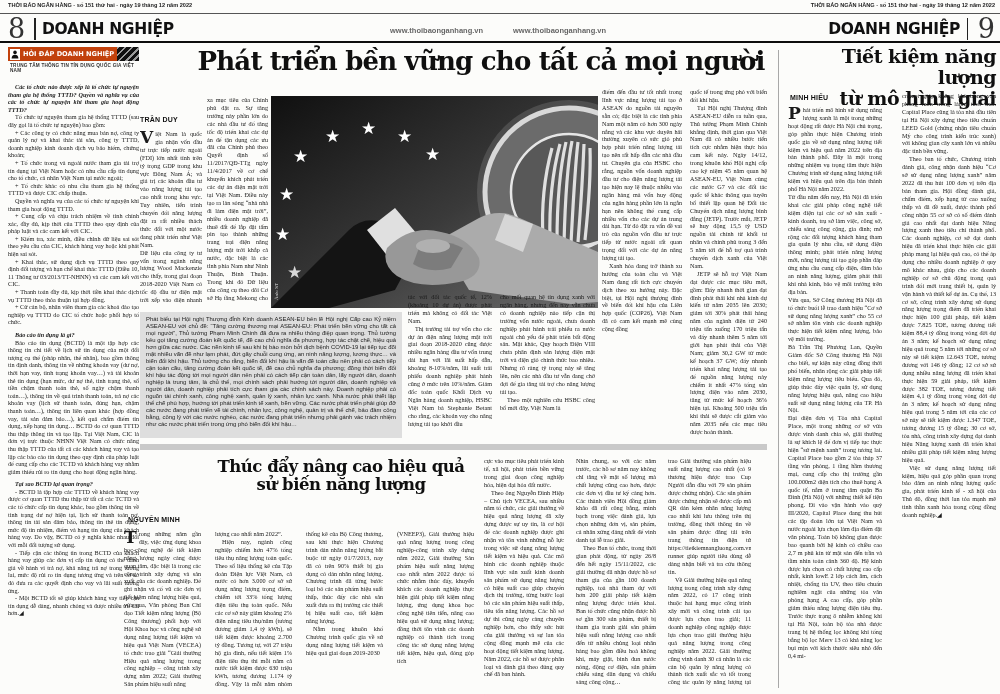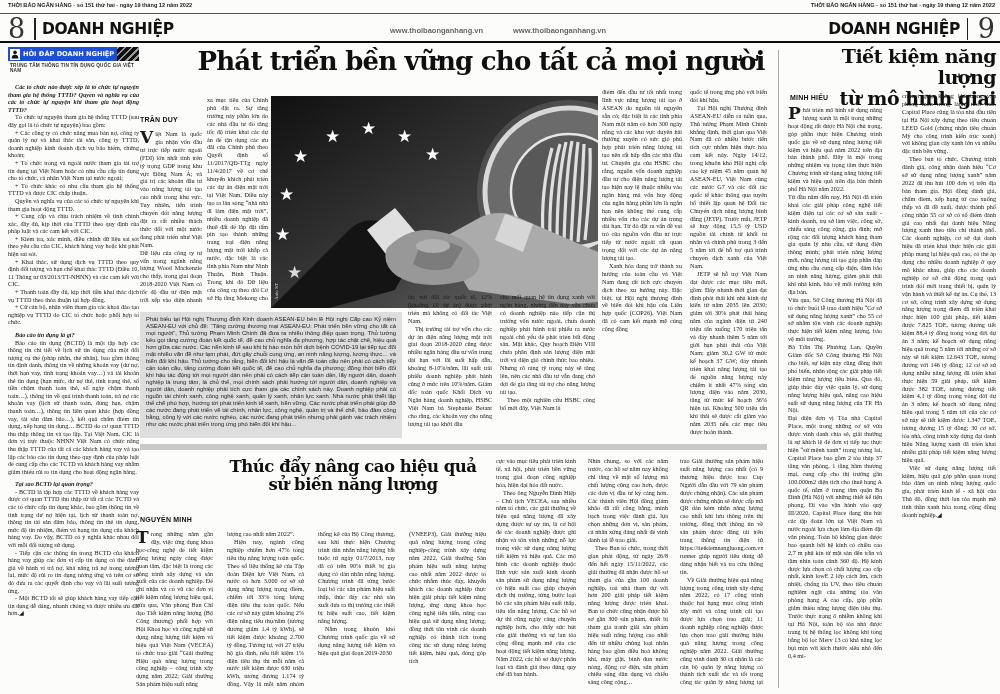--- a/index.html
+++ b/index.html
@@ -19,21 +19,21 @@
   .vl-left{left:26px;} .vl-right{right:27px;}
   .section-title{position:absolute;top:5px;font-family:"DejaVu Sans",sans-serif;
                  font-weight:800;font-size:15.5px;letter-spacing:-0.3px;color:#111;}
   .st-left{left:34px;} .st-right{right:35px;}
   .band-web{position:absolute;top:11px;font-family:"Liberation Sans",sans-serif;
             font-weight:bold;font-size:7.5px;color:#666;}
   .web-left{left:382px;} .web-right{left:505px;}
   .band-rule{position:absolute;top:41px;left:0;width:100%;height:2.2px;background:#0d0d0d;}
   
   .sidebar{position:absolute;left:8px;top:47px;width:131px;bottom:3px;overflow:hidden;}
-  .sb-head{height:14px;background:#1d4ed8;color:#fff;display:flex;align-items:center;padding-left:2px;}
+  .sb-head{height:14px;background:#c2410c;color:#fff;display:flex;align-items:center;padding-left:2px;}
   .sb-ico{width:10px;height:11px;background:#fff;margin-right:3px;display:inline-flex;
           align-items:center;justify-content:center;flex:none;}
   .sb-head-label{font-family:"DejaVu Sans",sans-serif;font-weight:bold;font-size:6.6px;white-space:nowrap;}
   .sb-stripes{flex:1;align-self:stretch;margin-left:3px;
               background:repeating-linear-gradient(135deg,#9a9a9a 0 2px,#101010 2px 5px);}
   .sb-org{font-family:"Liberation Sans",sans-serif;font-weight:bold;font-size:4.7px;
           color:#333;margin:2px 0 5px 2px;letter-spacing:0.2px;}
   .sb-body{font-size:6.2px;line-height:7.6px;text-align:justify;overflow:hidden;}
   .sb-body .q{font-weight:bold;font-style:italic;margin:5px 0 0 0;text-indent:7px;}
   .sb-body .a p{margin:0;text-indent:7px;}
@@ -57,21 +57,21 @@
   .photo svg{display:block;}
   .quote{position:absolute;left:0;top:266px;width:250px;height:118px;background:#dedede;
          padding:4px 6px;font-family:"Liberation Sans",sans-serif;font-size:5.9px;
          line-height:7px;text-align:justify;overflow:hidden;color:#1c1c1c;}
   .a1-c3{left:268px;top:247px;width:84px;height:143px;}
   .a1-c4{left:360px;top:247px;width:95px;height:143px;}
   .a1-c5{left:462px;top:42px;width:80px;height:348px;}
   .a1-c6{left:550px;top:42px;width:77px;height:348px;}
   
   .h-sep{position:absolute;left:140px;top:444px;width:627px;height:6px;background:#c9c9c9;}
-  .art2{position:absolute;left:136px;top:454px;width:627px;height:239px;}
+  .art2{position:absolute;left:124px;top:454px;width:627px;height:239px;}
   .a2-title{position:absolute;left:92px;top:4px;width:250px;text-align:center;
             font-family:"DejaVu Serif",serif;font-weight:700;font-size:16.5px;
             line-height:18px;letter-spacing:-0.5px;color:#0f0f0f;}
   .a2-c1{left:0;top:76px;width:77px;height:158px;}
   .a2-c2{left:91px;top:76px;width:77px;height:158px;}
   .a2-c3{left:182px;top:76px;width:77px;height:158px;}
   .a2-c4{left:273px;top:76px;width:77px;height:158px;}
   .a2-c5{left:360px;top:3px;width:80px;height:229px;}
   .a2-c6{left:452px;top:3px;width:80px;height:229px;}
   .a2-c7{left:544px;top:3px;width:83px;height:229px;}

